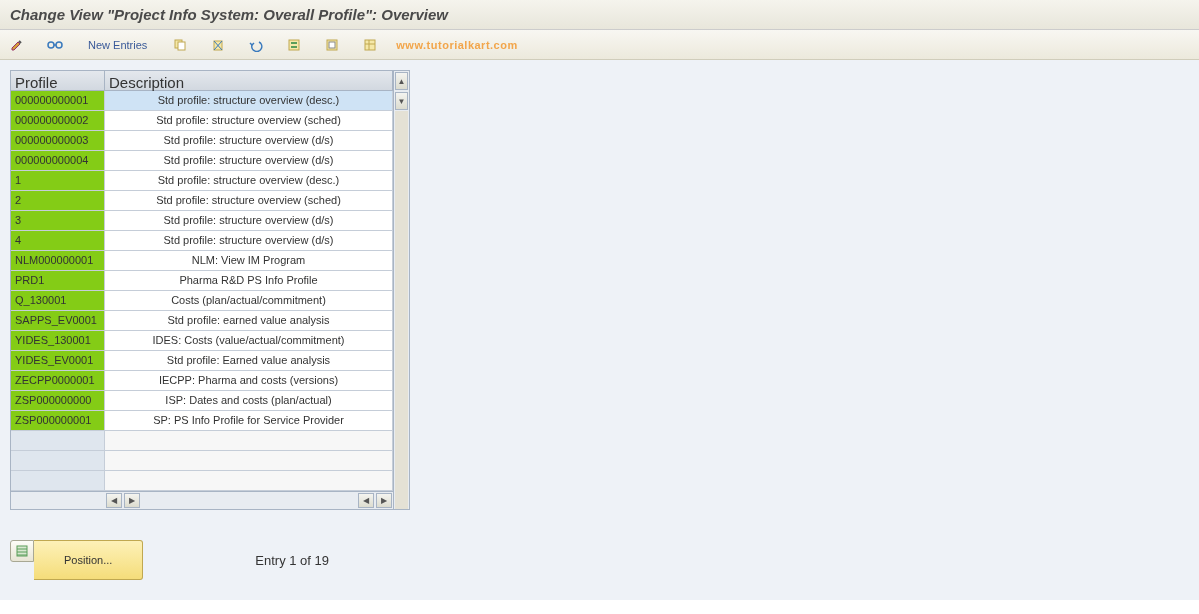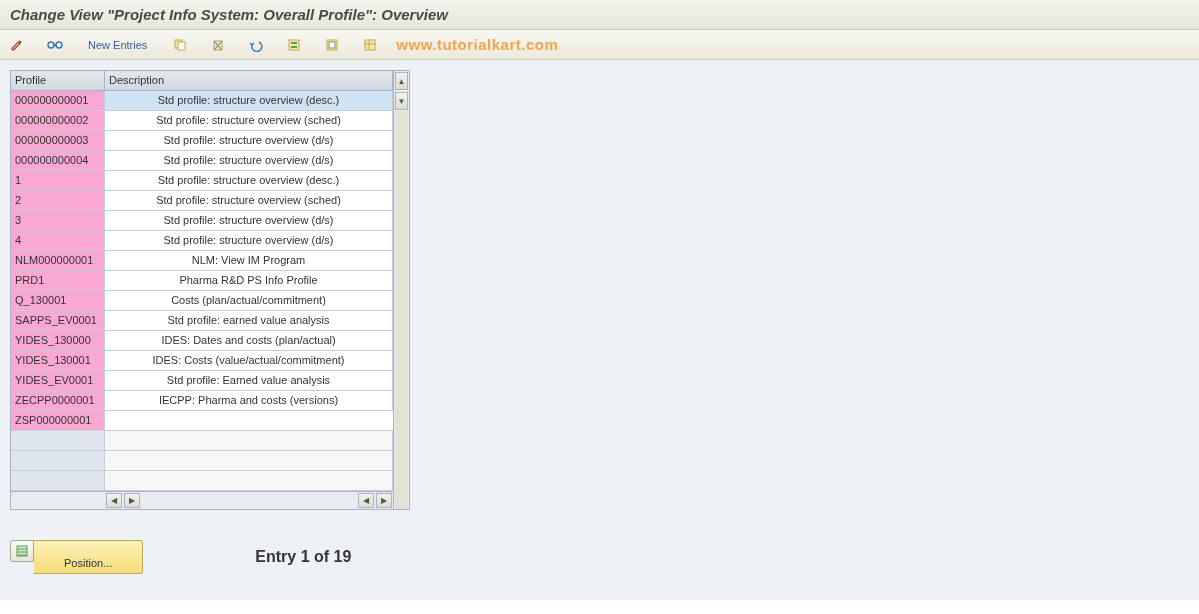--- a/index.html
+++ b/index.html
@@ -39,21 +39,21 @@
       border-radius: 2px;
     }
     .toolbar-text {
       color: #3a5a99;
       font-size: 11px;
       cursor: pointer;
       padding: 0 4px;
     }
     .watermark {
       color: #f2a54a;
-      font-size: 15px;
+      font-size: 11px;
       font-weight: bold;
       letter-spacing: 0.5px;
       margin-left: -3px;
     }
     .content-area {
       background: #eef2f7;
       padding: 10px;
       min-height: 540px;
     }
     .table-container {
@@ -64,41 +64,41 @@
     }
     .table-main { flex: 1; }
     .table-header {
       display: flex;
       background: linear-gradient(#e4e8ed, #d2d8e0);
       border-bottom: 1px solid #a8b4c4;
       height: 20px;
     }
     .th {
       padding: 3px 4px;
-      font-size: 11px;
+      font-size: 15px;
       color: #333;
       border-right: 1px solid #a8b4c4;
     }
     .th-profile { width: 94px; }
     .th-desc { flex: 1; }
     .table-row {
       display: flex;
       height: 20px;
       border-bottom: 1px solid #c5cdd8;
     }
     .td {
       padding: 3px 4px;
       font-size: 11px;
       border-right: 1px solid #c5cdd8;
       overflow: hidden;
       white-space: nowrap;
     }
     .td-profile {
       width: 94px;
-      background: #f9a8d4;
+      background: #84cc16;
       color: #333;
     }
     .td-desc {
       flex: 1;
       background: #fff;
       color: #333;
       text-align: center;
     }
     .td-desc.selected {
       background: #cfe3f5;
@@ -157,35 +157,34 @@
       height: 22px;
       background: linear-gradient(#fdfdf8, #e8e5d5);
       border: 1px solid #a8a894;
       border-radius: 3px 0 0 3px;
       display: flex;
       align-items: center;
       justify-content: center;
       cursor: pointer;
     }
     .position-btn {
-      height: 14px;
-      padding: 16px 30px;
+      height: 40px;
+      padding: 0 30px;
       background: linear-gradient(#fdf1b8, #f5dd7a);
       border: 1px solid #c0a850;
       border-left: none;
       border-radius: 0 3px 3px 0;
       font-size: 11px;
       color: #333;
       cursor: pointer;
     }
     .entry-info {
-      font-size: 16px;
+      font-size: 13px;
       color: #333;
       margin-left: 100px;
-      font-weight: bold;
     }
     svg { display: block; }
   </style>
 </head>
 <body>
 
 <div class="title-bar">Change View "Project Info System: Overall Profile": Overview</div>
 
 <div class="toolbar">
   <span class="toolbar-icon">
@@ -292,37 +291,38 @@
           </div>
           <div class="table-row">
             <div class="td td-profile">Q_130001</div>
             <div class="td td-desc">Costs (plan/actual/commitment)</div>
           </div>
           <div class="table-row">
             <div class="td td-profile">SAPPS_EV0001</div>
             <div class="td td-desc">Std profile: earned value analysis</div>
           </div>
           <div class="table-row">
-            <div class="td td-profile">YIDES_130000</div>
-            <div class="td td-desc">IDES: Dates and costs (plan/actual)</div>
-          </div>
-          <div class="table-row">
             <div class="td td-profile">YIDES_130001</div>
             <div class="td td-desc">IDES: Costs (value/actual/commitment)</div>
           </div>
           <div class="table-row">
             <div class="td td-profile">YIDES_EV0001</div>
             <div class="td td-desc">Std profile: Earned value analysis</div>
           </div>
           <div class="table-row">
             <div class="td td-profile">ZECPP0000001</div>
             <div class="td td-desc">IECPP: Pharma and costs (versions)</div>
           </div>
           <div class="table-row">
+            <div class="td td-profile">ZSP000000000</div>
+            <div class="td td-desc">ISP: Dates and costs (plan/actual)</div>
+          </div>
+          <div class="table-row">
             <div class="td td-profile">ZSP000000001</div>
+            <div class="td td-desc">SP: PS Info Profile for Service Provider</div>
           </div>
           <div class="table-row empty">
             <div class="td td-profile"></div>
             <div class="td td-desc"></div>
           </div>
           <div class="table-row empty">
             <div class="td td-profile"></div>
             <div class="td td-desc"></div>
           </div>
           <div class="table-row empty">

